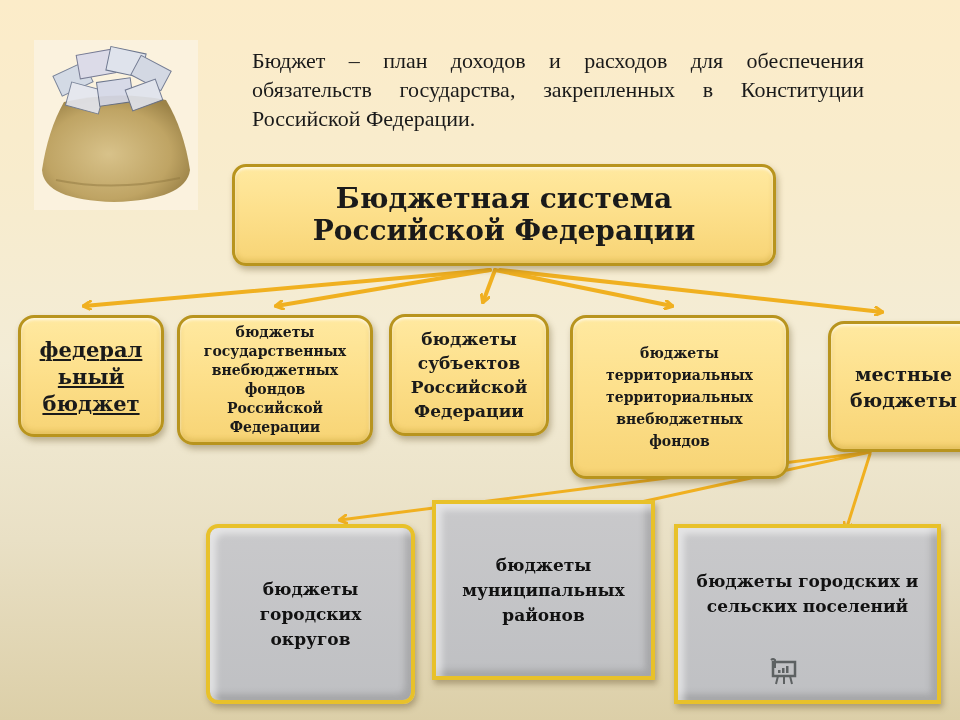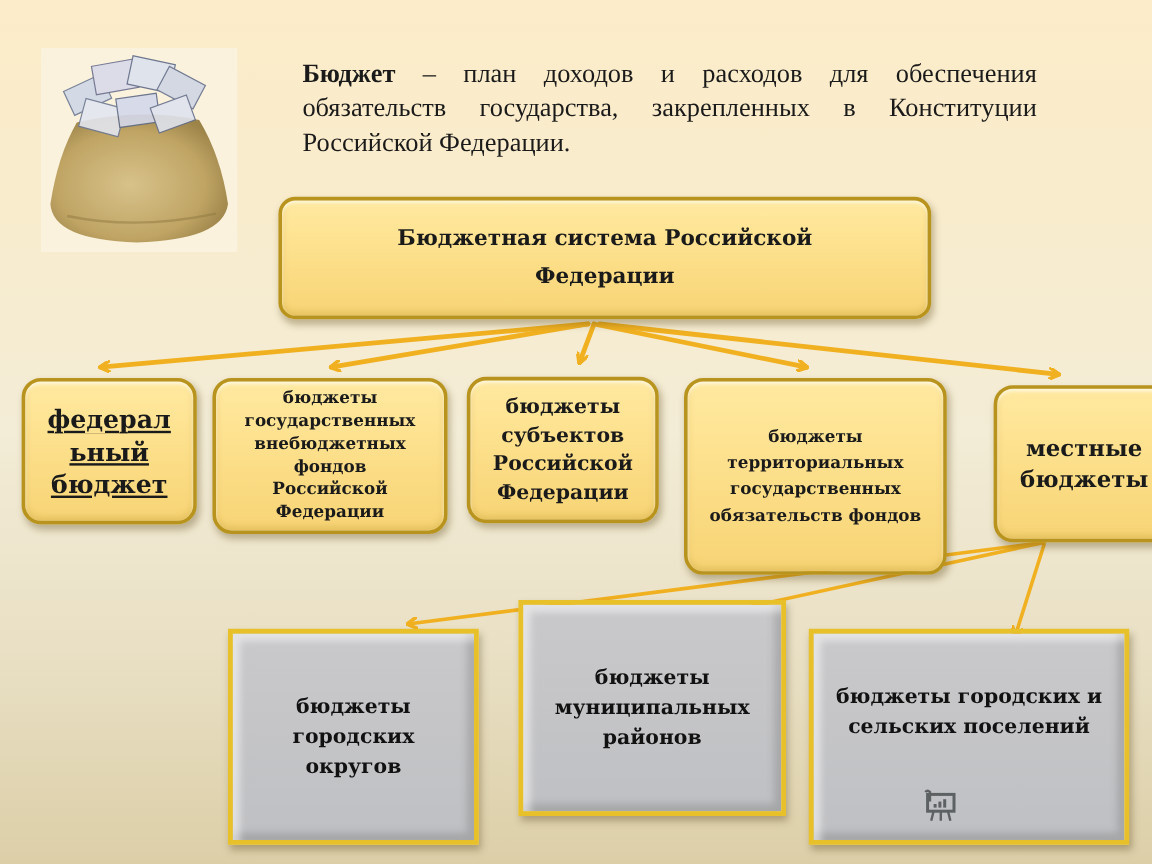--- a/index.html
+++ b/index.html
@@ -10,32 +10,32 @@
     color: #111;
   }
   .bag {
     position: absolute; left: 34px; top: 40px; width: 164px; height: 170px;
   }
   .definition {
     position: absolute; left: 252px; top: 46px; width: 612px;
     font-family: "Liberation Serif", serif; font-size: 22px; line-height: 29px;
     text-align: justify; text-align-last: left; color: #1a1a1a;
   }
-  .definition b { font-weight: bold; }
+  .definition b { font-weight: normal; }
   .ybox {
     position: absolute; box-sizing: border-box;
     border: 3px solid #b8941e; border-radius: 16px;
     background: linear-gradient(180deg, #ffe9a0 0%, #fde08c 45%, #f7d475 100%);
     box-shadow: inset 0 2px 3px rgba(255,255,255,0.7), inset 0 -3px 5px rgba(170,130,20,0.25), 2px 4px 6px rgba(90,70,20,0.35);
     display: flex; align-items: center; justify-content: center; text-align: center;
     font-weight: bold; color: #1a1a1a;
   }
   .root {
     left: 232px; top: 164px; width: 544px; height: 102px; border-radius: 14px;
-    font-size: 18px; line-height: 32px; padding: 4px 40px;
+    font-size: 28px; line-height: 32px; padding: 4px 40px;
   }
   .gbox {
     position: absolute; box-sizing: border-box;
     background: linear-gradient(180deg, #c9c9cb 0%, #bfc0c3 100%);
     border: 4px solid #e8c12a;
     box-shadow: inset 6px 6px 6px rgba(255,255,255,0.5), inset -6px -6px 6px rgba(90,90,90,0.25), 2px 4px 6px rgba(80,60,20,0.35);
     display: flex; align-items: center; justify-content: center; text-align: center;
     font-weight: bold; color: #111; font-size: 17px; line-height: 25px;
   }
   svg.arrows { position: absolute; left: 0; top: 0; }
@@ -102,27 +102,27 @@
 <div class="ybox" style="left:18px; top:315px; width:146px; height:122px; font-size:21px; line-height:27px; padding:0 14px;text-decoration:underline;">
   <span>федерал ьный бюджет</span>
 </div>
 <div class="ybox" style="left:177px; top:315px; width:196px; height:130px; font-size:14px; line-height:19px; padding:0 24px;">
   <span>бюджеты государственных внебюджетных фондов Российской Федерации</span>
 </div>
 <div class="ybox" style="left:389px; top:314px; width:160px; height:122px; font-size:17px; line-height:24px; padding:0 16px;">
   <span>бюджеты субъектов Российской Федерации</span>
 </div>
 <div class="ybox" style="left:570px; top:315px; width:219px; height:164px; font-size:14px; line-height:22px; padding:0 14px;">
-  <span>бюджеты территориальных государственных обязательств фондов</span>
+  <span>бюджеты территориальных территориальных внебюджетных фондов</span>
 </div>
 <div class="ybox" style="left:792px; top:321px; width:151px; height:131px; font-size:19px; line-height:26px; padding:0 14px;margin-left:36px;">
   <span>местные бюджеты</span>
 </div>
 
-<div class="gbox" style="left:190px; top:524px; width:209px; height:180px; padding:0 35px;">
+<div class="gbox" style="left:206px; top:524px; width:209px; height:180px; padding:0 35px;border-radius:12px;">
   <span>бюджеты городских округов</span>
 </div>
 <div class="gbox" style="left:432px; top:500px; width:223px; height:180px; padding:0 16px;">
   <span>бюджеты муниципальных районов</span>
 </div>
 <div class="gbox" style="left:674px; top:524px; width:267px; height:180px; padding:0 14px 40px;">
   <span>бюджеты городских и сельских поселений</span>
 </div>
 
 <div class="watermark">

